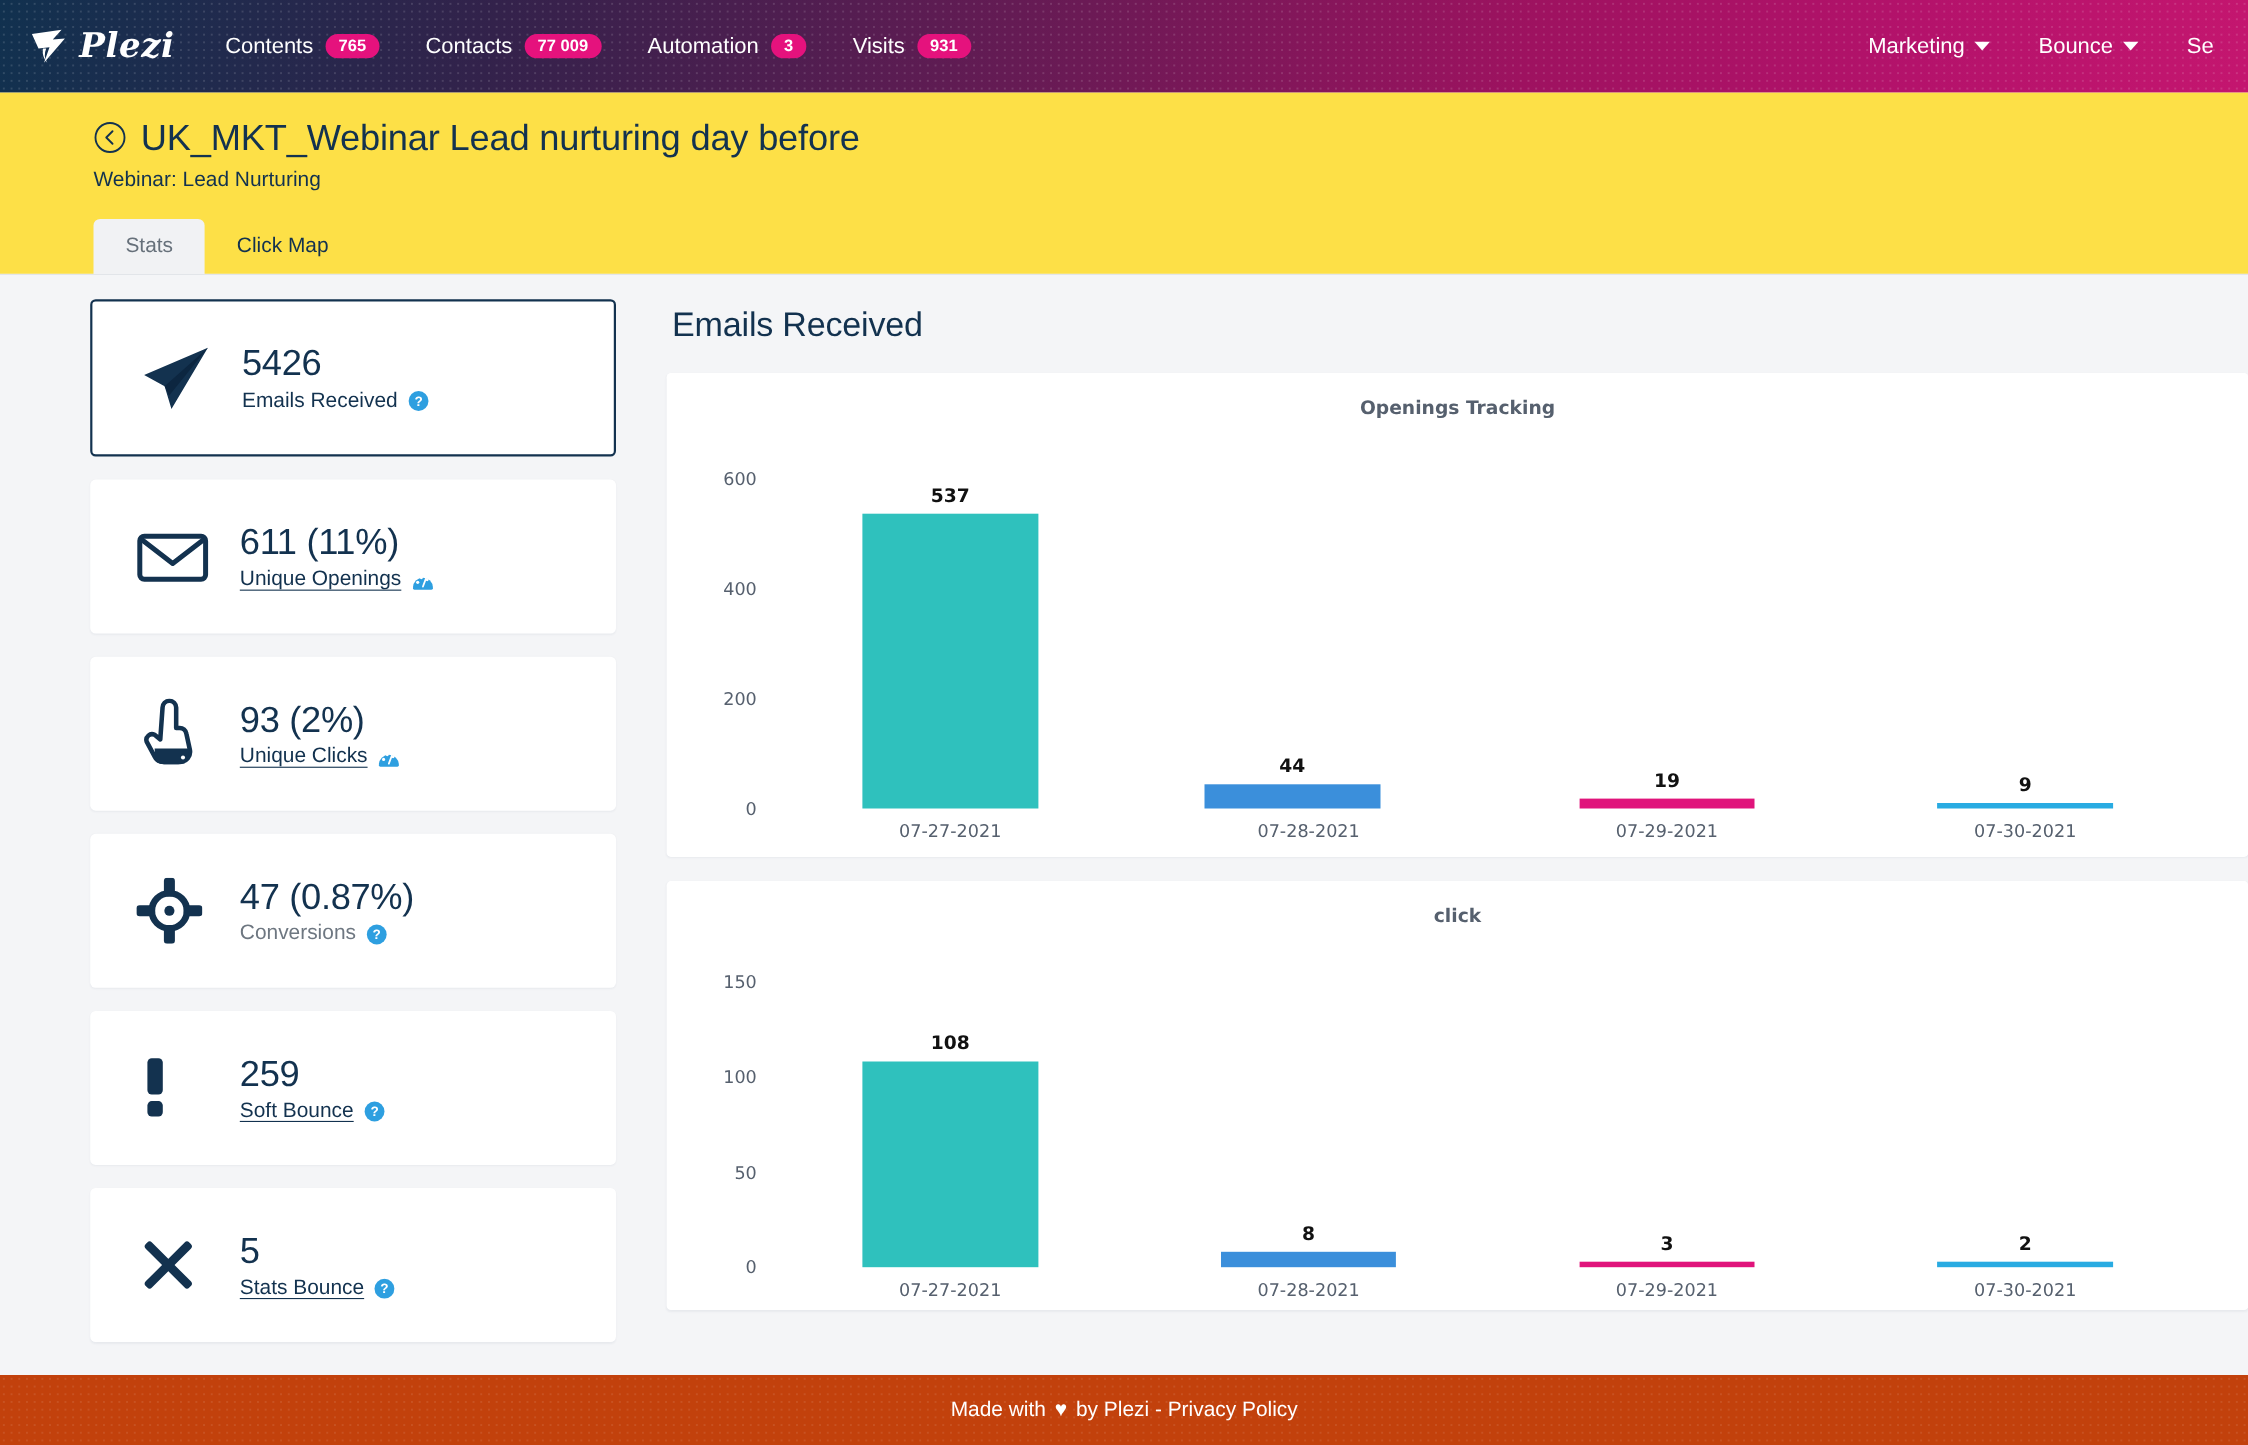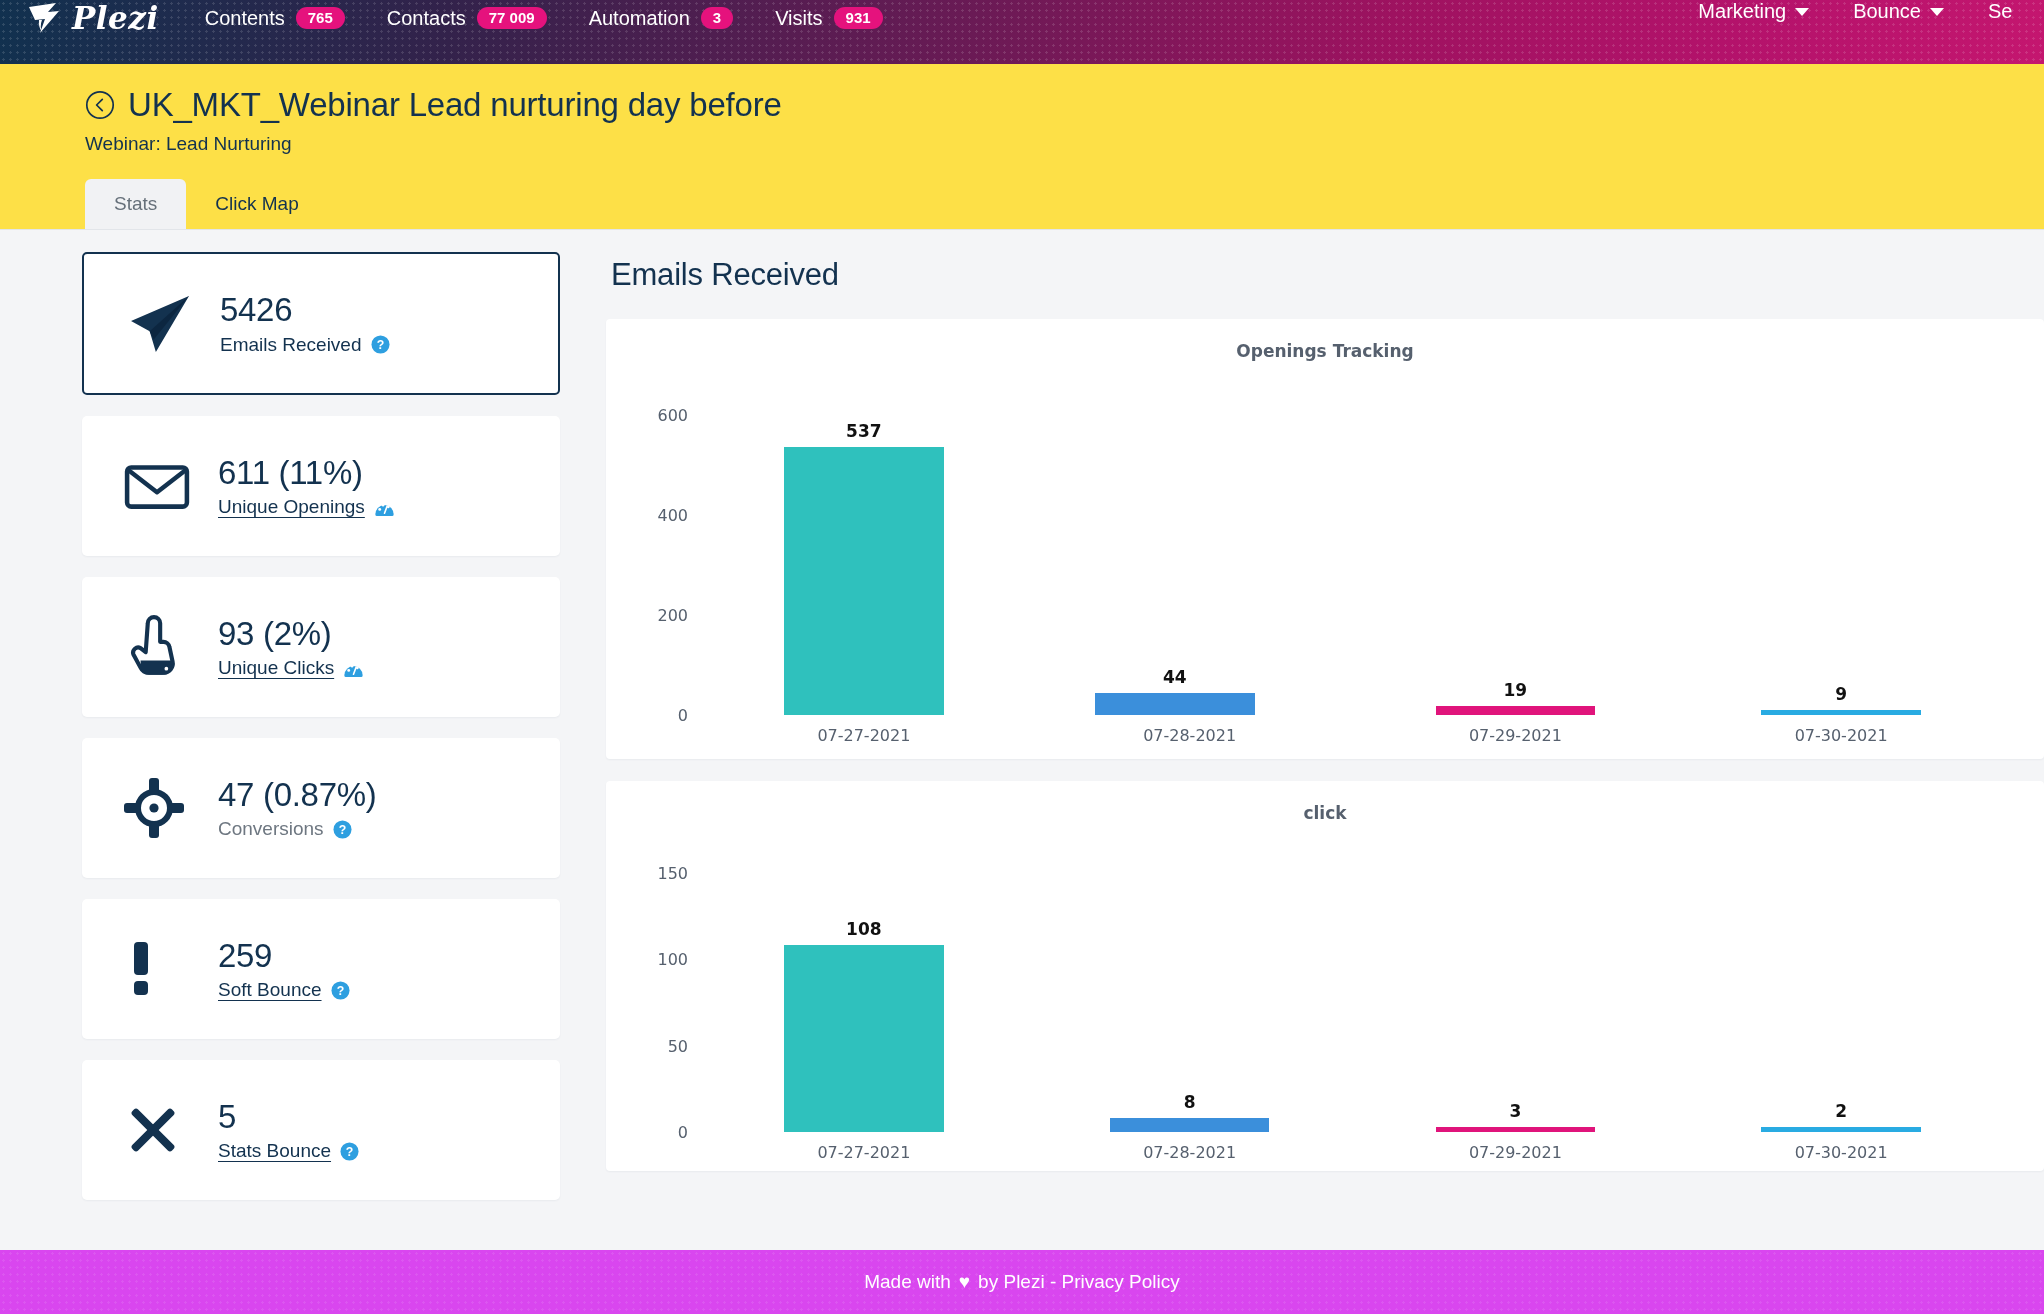--- a/index.html
+++ b/index.html
@@ -5,24 +5,24 @@
   * { box-sizing: border-box; margin: 0; padding: 0; }
   html, body {
     width: 2044px; height: 1314px;
     font-family: "Liberation Sans", sans-serif;
     background: #ffffff;
     overflow: hidden;
   }
 
   
   .topnav {
-    height: 64px;
+    height: 84px;
     background: linear-gradient(100deg, #11314f 0%, #33224b 22%, #6b1a55 48%, #9e1260 68%, #b4126b 85%, #c4166f 100%);
     display: flex;
-    align-items: flex-start;
+    align-items: center;
     padding: 0 26px;
     position: relative;
     overflow: hidden;
   }
   .topnav::after {
     content: "";
     position: absolute; inset: 0;
     background-image: radial-gradient(rgba(255,255,255,.13) 1px, transparent 1.2px);
     background-size: 7px 7px;
     pointer-events: none;
@@ -148,21 +148,21 @@
     margin-bottom: 6px; font-family: "DejaVu Sans", sans-serif;
   }
   .xtick {
     position: absolute; text-align: center; font-size: 16px;
     color: #56606e; font-family: "DejaVu Sans", sans-serif;
   }
 
   
   .footer {
     position: absolute; left: 0; bottom: 0; width: 2044px; height: 64px;
-    background: #d946ef; display: flex; align-items: center;
+    background: #c2410c; display: flex; align-items: center;
     justify-content: center; overflow: hidden;
   }
   .footer::after {
     content: ""; position: absolute; inset: 0;
     background-image: radial-gradient(rgba(255,255,255,.09) 1px, transparent 1.2px);
     background-size: 7px 7px; pointer-events: none;
   }
   .footer-text {
     color: #fff; font-size: 19px; position: relative; z-index: 2;
     display: flex; align-items: center; gap: 8px;

